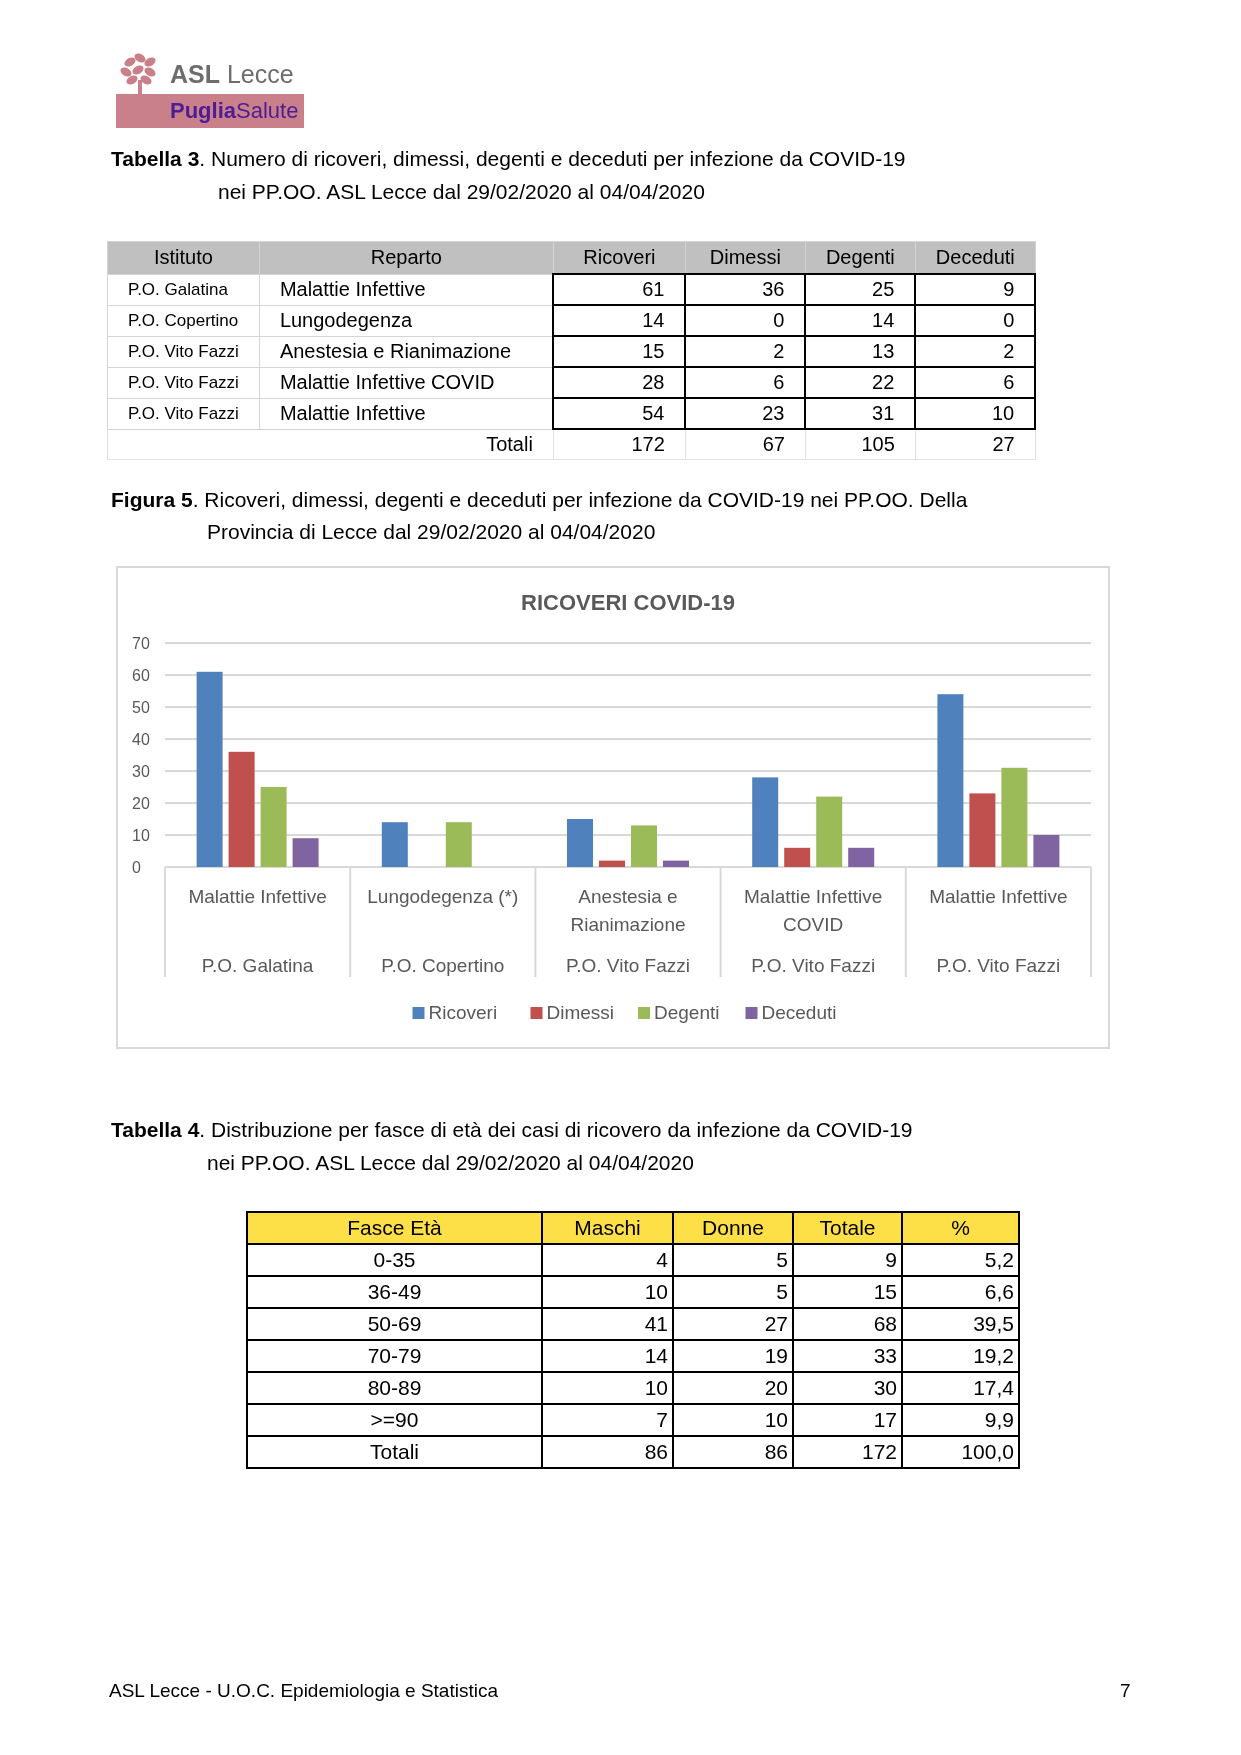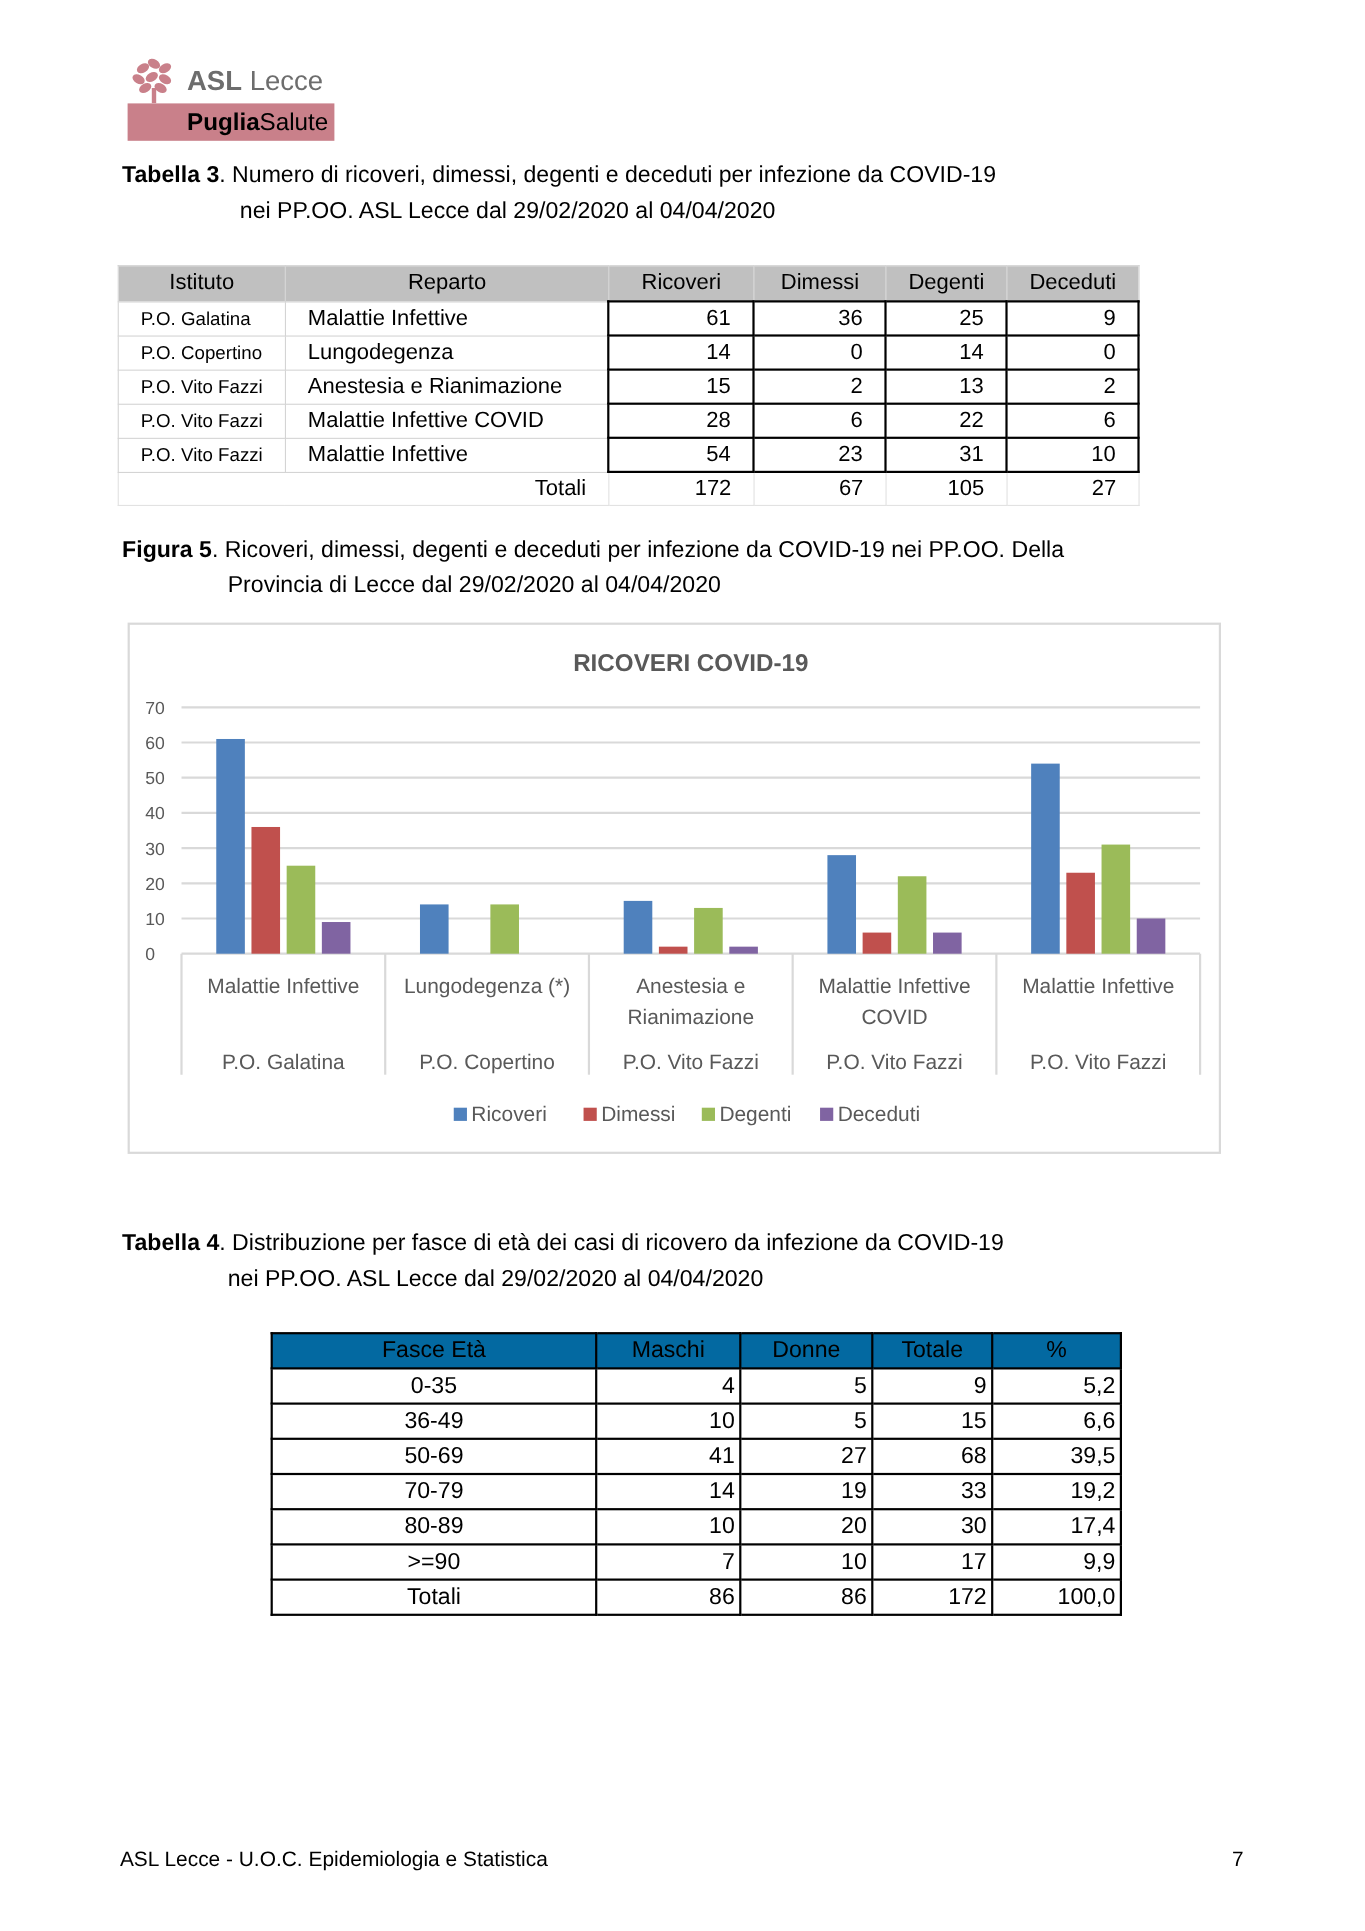--- a/index.html
+++ b/index.html
@@ -6,21 +6,21 @@
   body { width:1241px; height:1755px; position:relative; overflow:hidden;
          font-family:"Liberation Sans", sans-serif; color:#000; }
   .abs { position:absolute; }
 
   
   .logo { left:116px; top:50px; width:190px; height:78px; }
   .logo .tree { position:absolute; left:0; top:0; width:48px; height:44px; }
   .logo .asl { position:absolute; left:54px; top:10px; font-size:25px; color:#6d6d6d; white-space:nowrap; }
   .logo .asl b { font-weight:bold; }
   .logo .band { position:absolute; left:0; top:44px; width:188px; height:34px; background:#c9808a; }
-  .logo .band span { position:absolute; left:54px; top:4px; font-size:22px; color:#000000; white-space:nowrap; }
+  .logo .band span { position:absolute; left:54px; top:4px; font-size:22px; color:#4c1d95; white-space:nowrap; }
   .logo .band span b { font-weight:bold; }
 
   .caption { font-size:21px; line-height:33px; white-space:nowrap; }
   .caption b { font-weight:bold; }
 
   
   table.t3 { position:absolute; left:107px; top:241px; border-collapse:collapse; font-size:20px; }
   table.t3 td, table.t3 th { height:29px; padding:0 20px; border:1px solid #d4d4d4; white-space:nowrap; }
   table.t3 th { background:#c0c0c0; font-weight:normal; text-align:center; height:31px; }
   table.t3 td.inst { font-size:17px; }
@@ -28,21 +28,21 @@
   table.t3 tr.tot td { border:1px solid #e2e2e2; }
   table.t3 tr.tot td.num { border:1px solid #e2e2e2; }
 
   
   .chart { left:116px; top:566px; width:994px; height:483px; border:2px solid #d9d9d9; box-sizing:border-box; }
   .chart svg { position:absolute; left:0; top:0; }
 
   
   table.t4 { position:absolute; left:246px; top:1211px; border-collapse:collapse; font-size:21px; }
   table.t4 td, table.t4 th { height:30px; padding:0 4px; border:2px solid #000; white-space:nowrap; }
-  table.t4 th { background:#0369a1; font-weight:normal; text-align:center; }
+  table.t4 th { background:#fde047; font-weight:normal; text-align:center; }
   table.t4 td.num { text-align:right; }
   table.t4 td.lab { text-align:center; }
 
   .footer { font-size:19px; top:1680px; white-space:nowrap; }
 </style>
 </head>
 <body>
 
 <div class="abs logo">
   <svg class="tree" viewBox="0 0 48 44">

